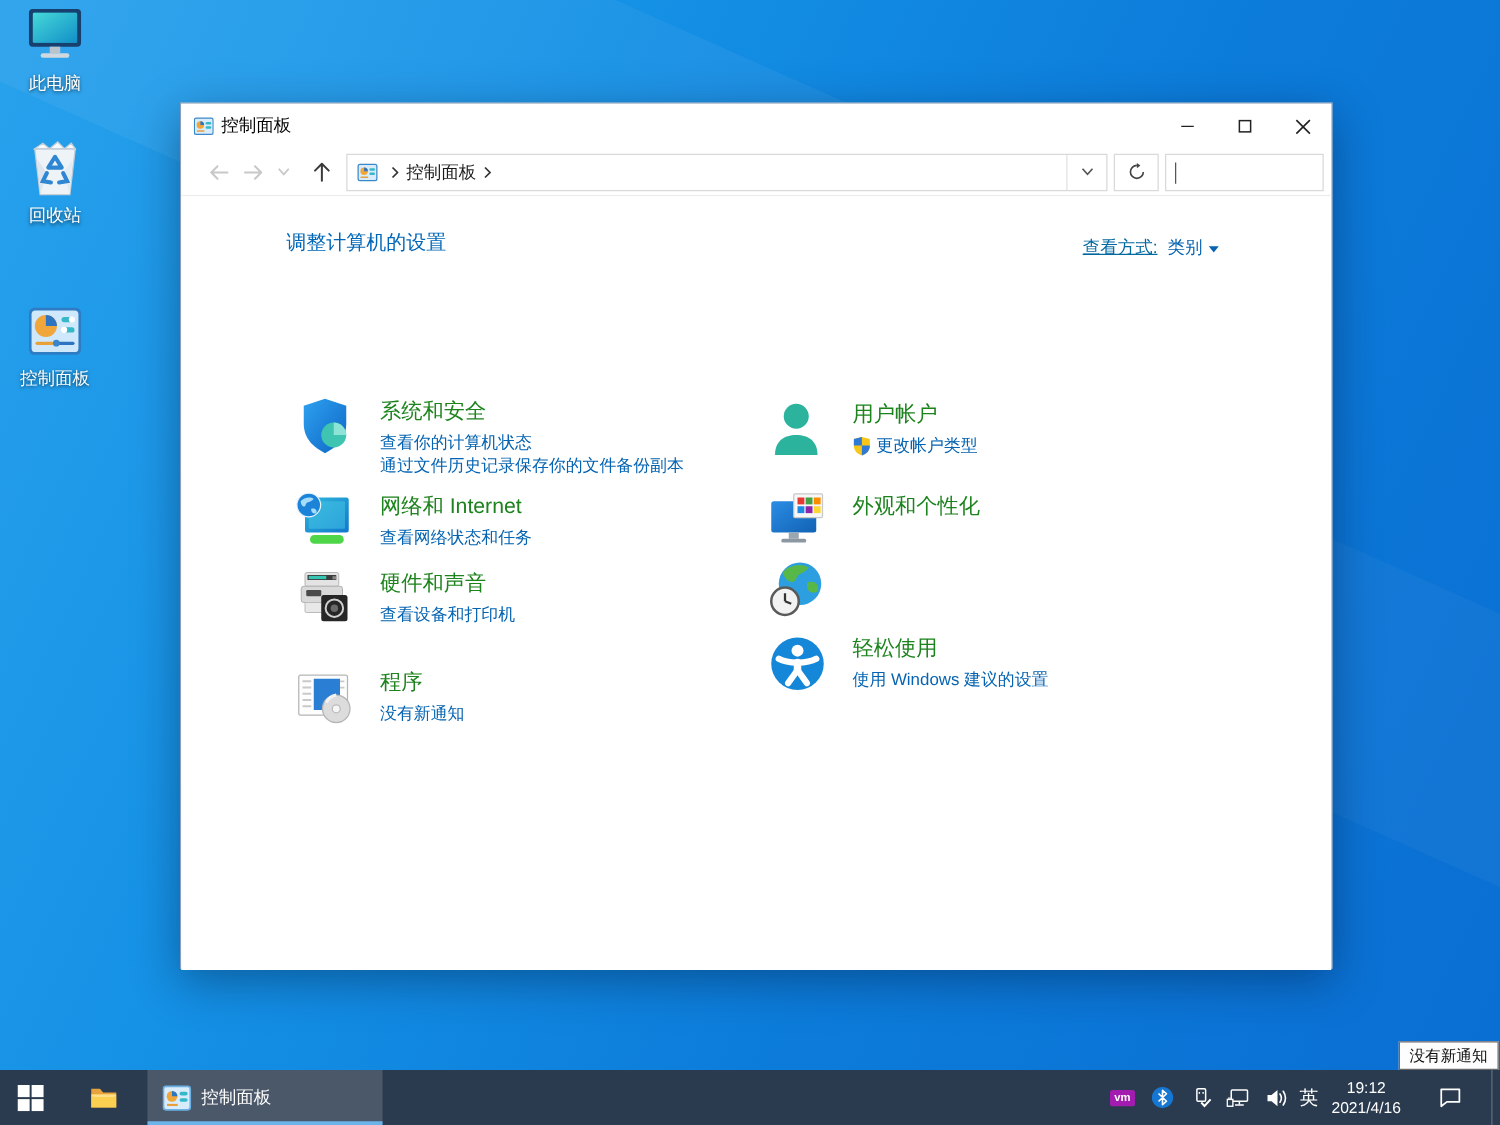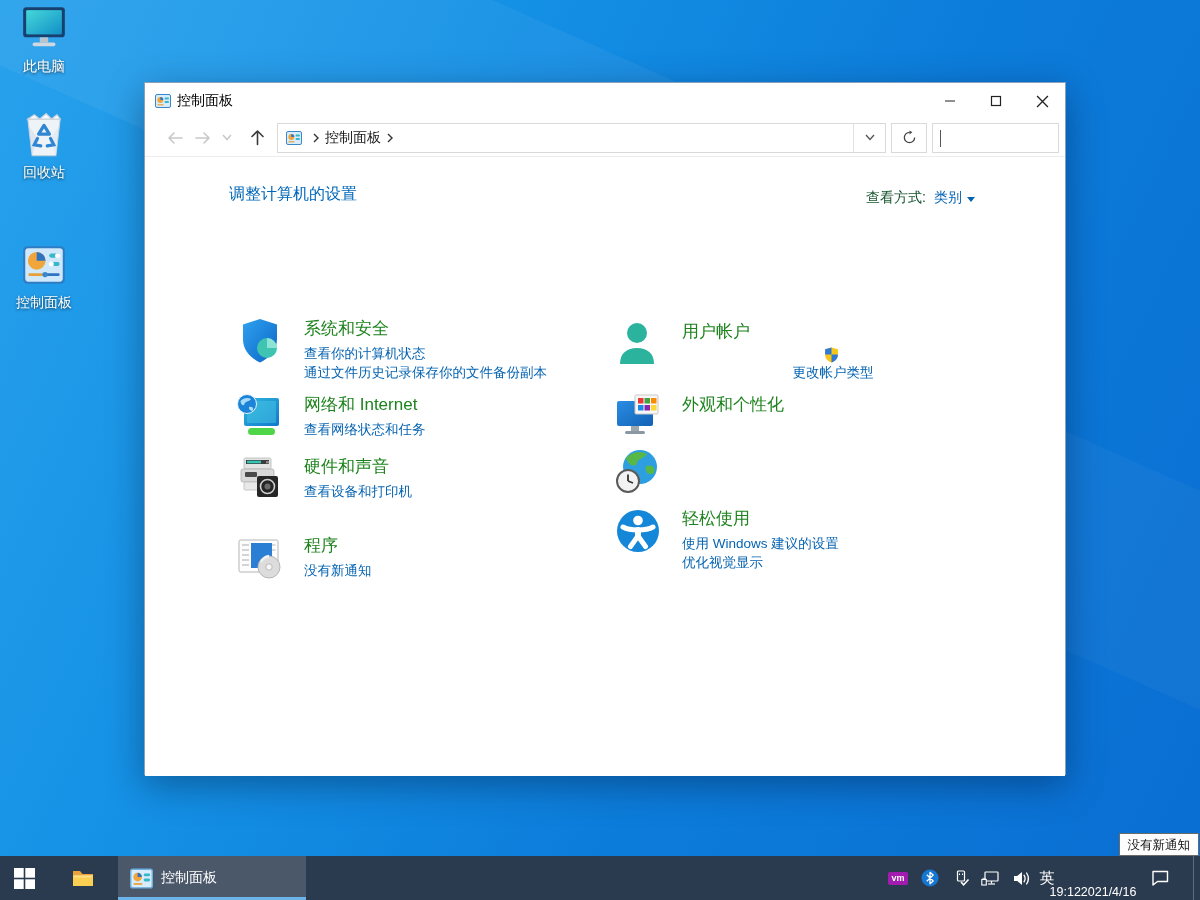--- a/index.html
+++ b/index.html
@@ -44,49 +44,49 @@
     display:flex; align-items:center; justify-content:center; background:#fff; }
   .searchbox { position:relative; width:127px; height:30px; margin-left:5px;
     border:1px solid #d9d9d9; background:#fff; display:flex; align-items:center; }
   .searchbox input { border:0; outline:0; flex:1; height:100%; padding-left:8px; font-size:13px; background:transparent; }
   .searchbox .caret { position:absolute; left:7px; top:6px; width:1px; height:17px; background:#555; }
   .searchbox .mag { margin-right:8px; }
 
   .content { position:relative; height:619px; background:#fff; }
   .pgheading { position:absolute; left:84px; top:27px; font-size:16px; color:#0067b8; }
   .viewby { position:absolute; right:90px; top:32px; font-size:14px; display:flex; align-items:center; }
-  .viewby .vlabel { color:#14532d; margin-right:8px; }
+  .viewby .vlabel { color:#0369a1; margin-right:8px;text-decoration:underline; }
   .viewby .vvalue { color:#0563b1; cursor:pointer; display:flex; align-items:center; }
   .viewby .vcaret { width:0; height:0; margin-left:5px; margin-top:2px;
     border-left:4px solid transparent; border-right:4px solid transparent; border-top:5px solid #0563b1; }
 
   .cat { position:absolute; width:370px; }
   .cat .cicon { position:absolute; left:0; top:0; width:48px; height:48px; cursor:pointer; }
   .cat .ctext { margin-left:68px; }
   .cat .ctitle { font-size:17px; color:#1d831d; cursor:pointer; line-height:24px; margin-bottom:3px; display:inline-block; }
   .cat .clink { display:block; font-size:13.5px; color:#0563b1; line-height:19px; cursor:pointer; text-decoration:none; }
-  .cat .uaclink { display:flex; align-items:center;flex-direction:column; }
+  .cat .uaclink { display:flex; align-items:center; }
   .cat .uaclink svg { margin-right:4px; flex:none; }
 
   
   .tooltip { position:absolute; right:1px; top:833px; height:23px; padding:3px 8px;
     background:#fdfdfd; border:1px solid #6a6a6a; font-size:12.5px; color:#111; white-space:nowrap; }
 
   
   .taskbar { position:absolute; left:0; bottom:0; width:1200px; height:44px; background:#2b3b4f; }
   .tb { position:absolute; top:0; height:44px; display:flex; align-items:center; justify-content:center; }
   .start { left:0; width:48px; }
   .explorer { left:58px; width:50px; }
   .task { left:118px; width:188px; background:#4b586a; justify-content:flex-start; padding-left:12px; }
   .task .tlabel { color:#fff; font-size:14px; margin-left:8px; }
   .task .underline { position:absolute; left:0; bottom:0; width:100%; height:3px; background:#6cb3ea; }
   .vmbadge { width:20px; height:13px; background:#a21caf; border-radius:2px; color:#fff;
     font-size:9px; font-weight:bold; display:flex; align-items:center; justify-content:center; line-height:1; }
   .ime { color:#fff; font-size:15px; }
-  .clock { flex-direction:row; align-items:flex-end !important; justify-content:center;
+  .clock { flex-direction:column; align-items:flex-end !important; justify-content:center;
     color:#fff; font-size:12.5px; line-height:16px; padding-right:4px; }
   .clock div { width:100%; text-align:center; }
   .showdesk { position:absolute; right:0; top:0; width:7px; height:44px; border-left:1px solid rgba(255,255,255,.25); }
 </style>
 </head>
 <body>
 
 <div class="desktop">
   <div class="beam beam1"></div>
   <div class="beam beam2"></div>
@@ -385,21 +385,20 @@
           <circle cx="24" cy="24" r="21" fill="#1587d8"></circle>
           <circle cx="24" cy="13.5" r="4.8" fill="#fff"></circle>
           <path d="M9 20 C16 24 32 24 39 20" fill="none" stroke="#fff" stroke-width="5" stroke-linecap="round"></path>
           <line x1="24" y1="23" x2="24" y2="30" stroke="#fff" stroke-width="6" stroke-linecap="round"></line>
           <line x1="24" y1="29" x2="16.5" y2="39.5" stroke="#fff" stroke-width="5" stroke-linecap="round"></line>
           <line x1="24" y1="29" x2="31.5" y2="39.5" stroke="#fff" stroke-width="5" stroke-linecap="round"></line>
         </svg>
         <div class="ctext">
           <span class="ctitle">轻松使用</span>
           <a class="clink">使用 Windows 建议的设置</a>
-          <a class="clink">优化视觉显示</a>
         </div>
       </div>
     </div>
   </div>
 
   <div class="tooltip">没有新通知</div>
 
   <div class="taskbar">
     <div class="tb start">
       <svg width="21" height="21" viewBox="0 0 21 21">

